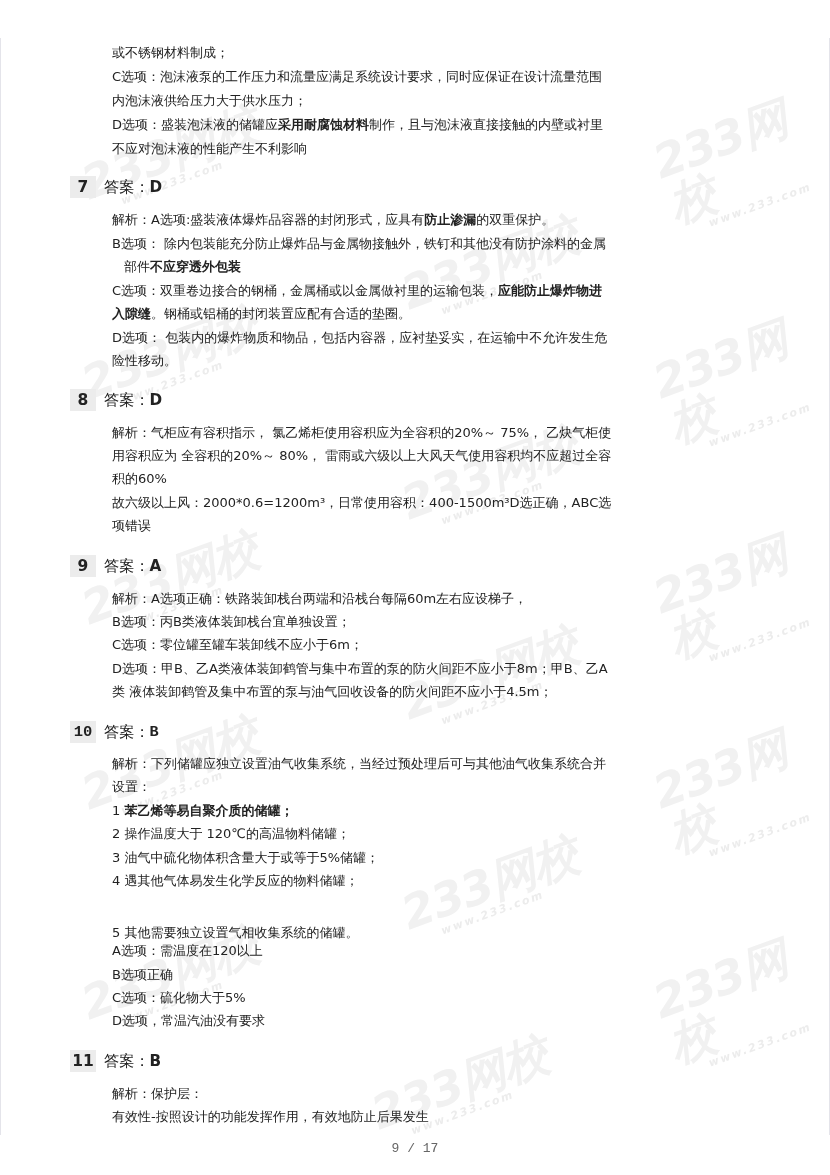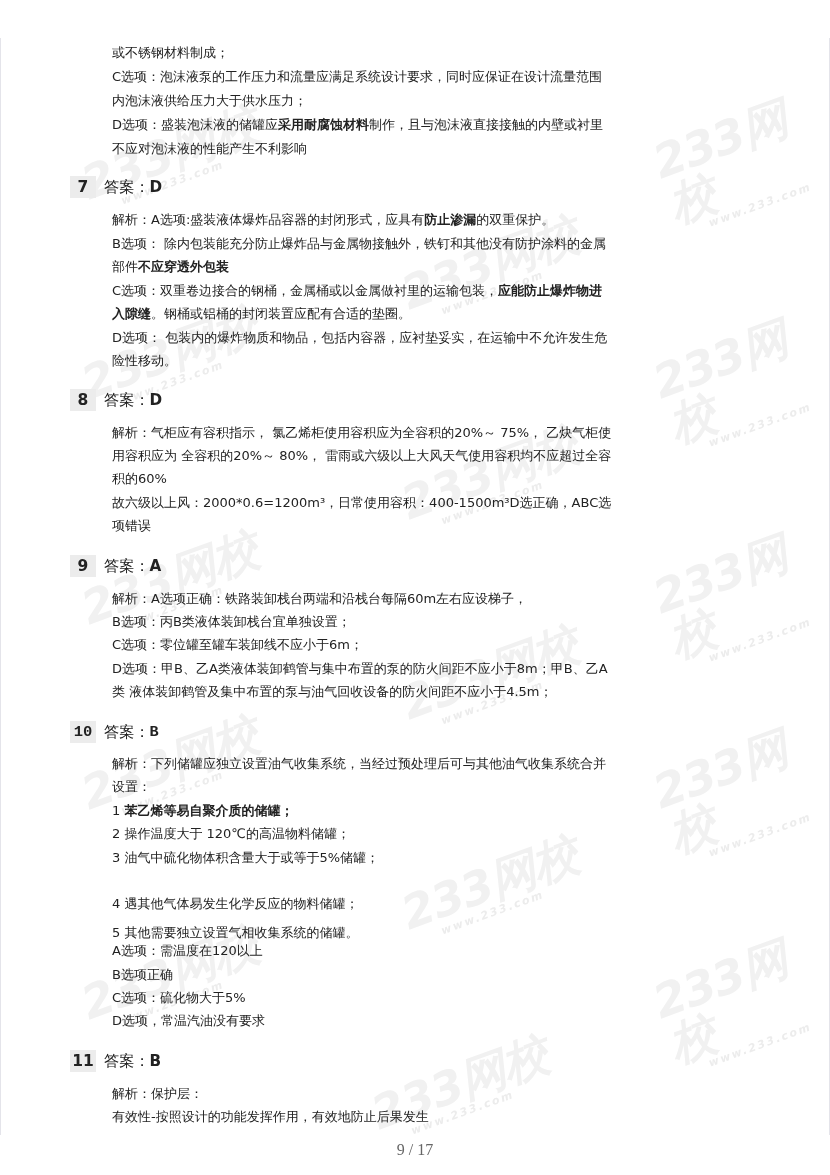--- a/index.html
+++ b/index.html
@@ -76,22 +76,22 @@
       box-sizing: border-box;
     }
     .qlabel { margin-left: 8px; }
     .qans { font-weight: bold; }
     .pagenum {
       position: absolute;
       top: 1141px;
       left: 0;
       width: 830px;
       text-align: center;
-      font-family: Liberation Serif, serif;
-      font-size: 16px;
+      font-family: Liberation Mono, monospace;
+      font-size: 13px;
       color: #666666;
     }
   </style>
 </head>
 <body>
 
 <div class="page"></div>
 
 <div class="watermark-layer">
   <div class="wm" style="left:80px; top:130px;"><span class="big">233网校</span><span class="small">www.233.com</span></div>
@@ -119,21 +119,21 @@
   <div class="line" style="top:113px;"><span>D选项：盛装泡沫液的储罐应</span><b>采用耐腐蚀材料</b><span>制作，且与泡沫液直接接触的内壁或衬里</span></div>
   <div class="line" style="top:137px;"><span>不应对泡沫液的性能产生不利影响</span></div>
 
   <div class="qhead" style="top:175px;">
     <span class="qnum">7</span>
     <span class="qlabel">答案：</span>
     <span class="qans">D</span>
   </div>
   <div class="line" style="top:208px;"><span>解析：A选项:盛装液体爆炸品容器的封闭形式，应具有</span><b>防止渗漏</b><span>的双重保护。</span></div>
   <div class="line" style="top:232px;"><span>B选项：  除内包装能充分防止爆炸品与金属物接触外，铁钉和其他没有防护涂料的金属</span></div>
-  <div class="line" style="top:255px;"><span>部件</span><b>不应穿透外包装</b></div>
+  <div class="line" style="top:255px;margin-left:12px;"><span>部件</span><b>不应穿透外包装</b></div>
   <div class="line" style="top:279px;"><span>C选项：双重卷边接合的钢桶，金属桶或以金属做衬里的运输包装，</span><b>应能防止爆炸物进</b></div>
   <div class="line" style="top:302px;"><b>入隙缝</b><span>。钢桶或铝桶的封闭装置应配有合适的垫圈。</span></div>
   <div class="line" style="top:326px;"><span>D选项：  包装内的爆炸物质和物品，包括内容器，应衬垫妥实，在运输中不允许发生危</span></div>
   <div class="line" style="top:349px;"><span>险性移动。</span></div>
 
   <div class="qhead" style="top:388px;">
     <span class="qnum">8</span>
     <span class="qlabel">答案：</span>
     <span class="qans">D</span>
   </div>
@@ -157,21 +157,21 @@
   <div class="qhead" style="top:720px;font-family:Liberation Mono, monospace;">
     <span class="qnum">10</span>
     <span class="qlabel">答案：</span>
     <span class="qans">B</span>
   </div>
   <div class="line" style="top:752px;"><span>解析：下列储罐应独立设置油气收集系统，当经过预处理后可与其他油气收集系统合并</span></div>
   <div class="line" style="top:775px;"><span>设置：</span></div>
   <div class="line" style="top:799px;"><span>1 </span><b>苯乙烯等易自聚介质的储罐；</b></div>
   <div class="line" style="top:822px;"><span>2 操作温度大于 120℃的高温物料储罐；</span></div>
   <div class="line" style="top:846px;"><span>3 油气中硫化物体积含量大于或等于5%储罐；</span></div>
-  <div class="line" style="top:869px;margin-top:23px;"><span>4 遇其他气体易发生化学反应的物料储罐；</span></div>
+  <div class="line" style="top:869px;"><span>4 遇其他气体易发生化学反应的物料储罐；</span></div>
   <div class="line" style="top:893px;margin-top:28px;"><span>5 其他需要独立设置气相收集系统的储罐。</span></div>
   <div class="line" style="top:916px;"><span></span></div>
   <div class="line" style="top:939px;"><span>A选项：需温度在120以上</span></div>
   <div class="line" style="top:963px;text-align:center;"><span>B选项正确</span></div>
   <div class="line" style="top:986px;"><span>C选项：硫化物大于5%</span></div>
   <div class="line" style="top:1009px;"><span>D选项，常温汽油没有要求</span></div>
 
   <div class="qhead" style="top:1049px;">
     <span class="qnum">11</span>
     <span class="qlabel">答案：</span>

